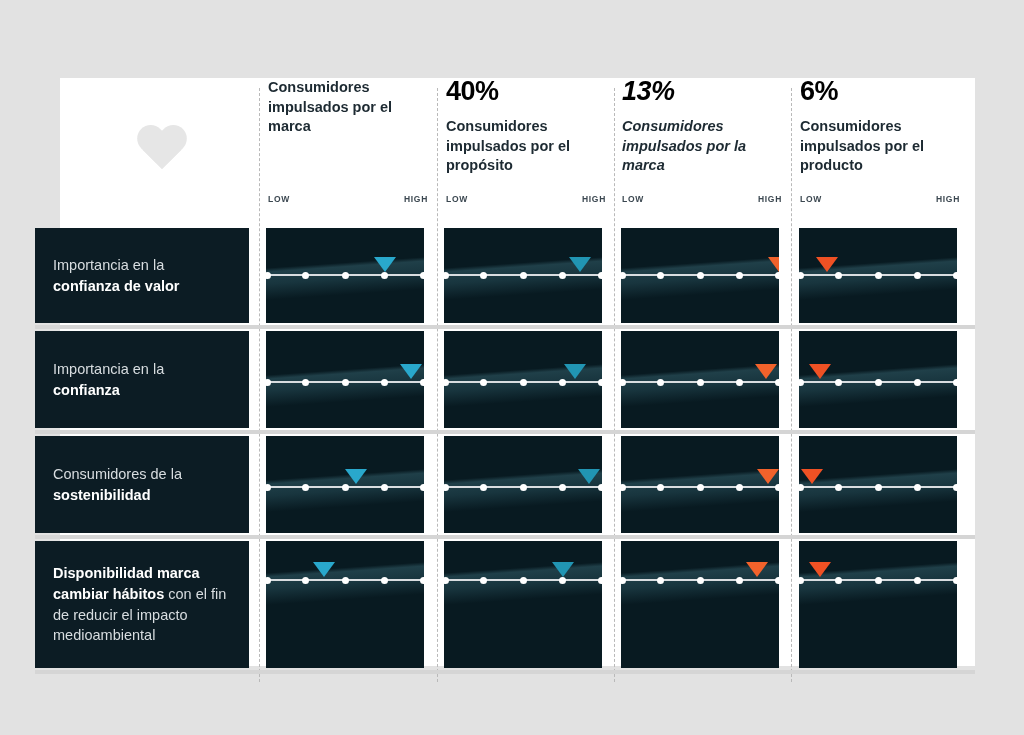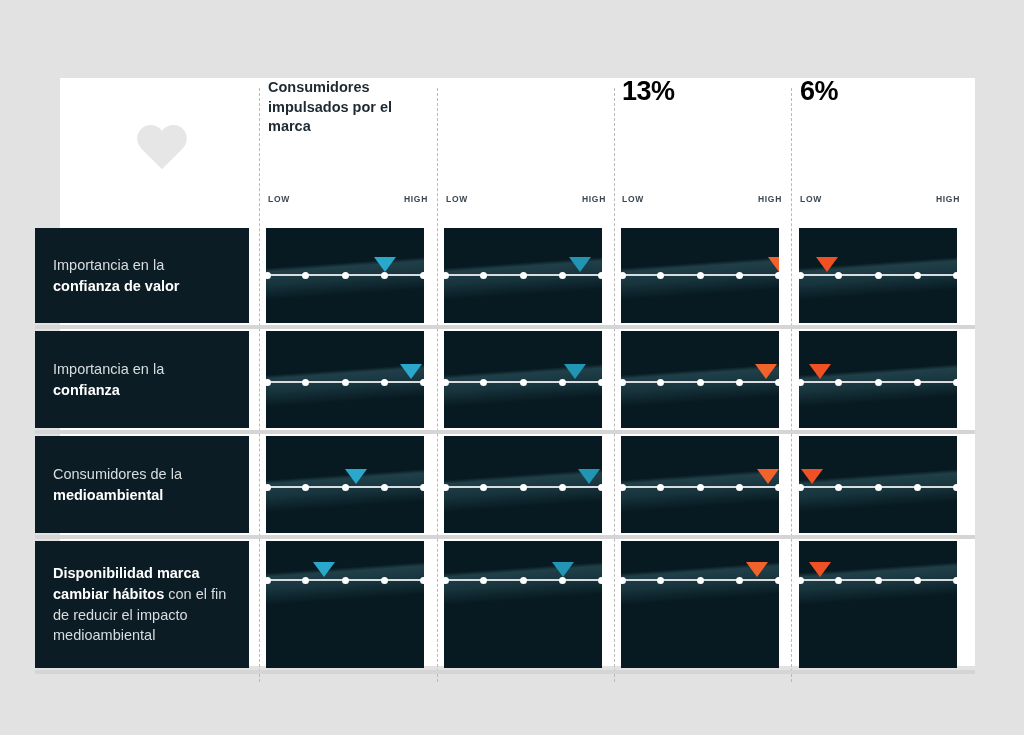--- a/index.html
+++ b/index.html
@@ -111,35 +111,41 @@
   </div>
 
   <div class="col-head" style="left:208px;">
     <div class="sub">Consumidores impulsados por el marca</div>
   </div>
   <div class="scale-row" style="left:208px;">
     <span class="low">LOW</span>
     <span class="high">HIGH</span>
   </div>
 
+  <div class="col-head" style="left:386px;">
+    <div class="pct">40%</div>
+    <div class="sub">Consumidores impulsados por el propósito</div>
+  </div>
   <div class="scale-row" style="left:386px;">
     <span class="low">LOW</span>
     <span class="high">HIGH</span>
   </div>
 
-  <div class="col-head" style="left:562px;">
+  <div class="col-head" style="left:562px;font-style:italic;">
     <div class="pct">13%</div>
+    <div class="sub">Consumidores impulsados por la marca</div>
   </div>
   <div class="scale-row" style="left:562px;">
     <span class="low">LOW</span>
     <span class="high">HIGH</span>
   </div>
 
   <div class="col-head" style="left:740px;">
     <div class="pct">6%</div>
+    <div class="sub">Consumidores impulsados por el producto</div>
   </div>
   <div class="scale-row" style="left:740px;">
     <span class="low">LOW</span>
     <span class="high">HIGH</span>
   </div>
 </div>
 
 <div class="vsep" style="left:259px;"></div>
 <div class="vsep" style="left:437px;"></div>
 <div class="vsep" style="left:614px;"></div>
@@ -153,21 +159,21 @@
 </div>
 <div class="label-cell" style="top:331px;height:97px;">
   <div>
     <span class="thin">Importancia en la </span><br>
     <b>confianza</b>
   </div>
 </div>
 <div class="label-cell" style="top:436px;height:97px;">
   <div>
     <span class="thin">Consumidores de la </span><br>
-    <b>medioambiental</b>
+    <b>sostenibilidad</b>
   </div>
 </div>
 <div class="label-cell" style="top:541px;height:127px;">
   <div>
     <b>Disponibilidad marca cambiar hábitos</b><span class="thin"> con el fin de reducir el impacto medioambiental</span>
   </div>
 </div>
 
 <div class="hrule" style="left:35px;top:325px;width:940px;"></div>
 <div class="hrule" style="left:35px;top:430px;width:940px;"></div>

